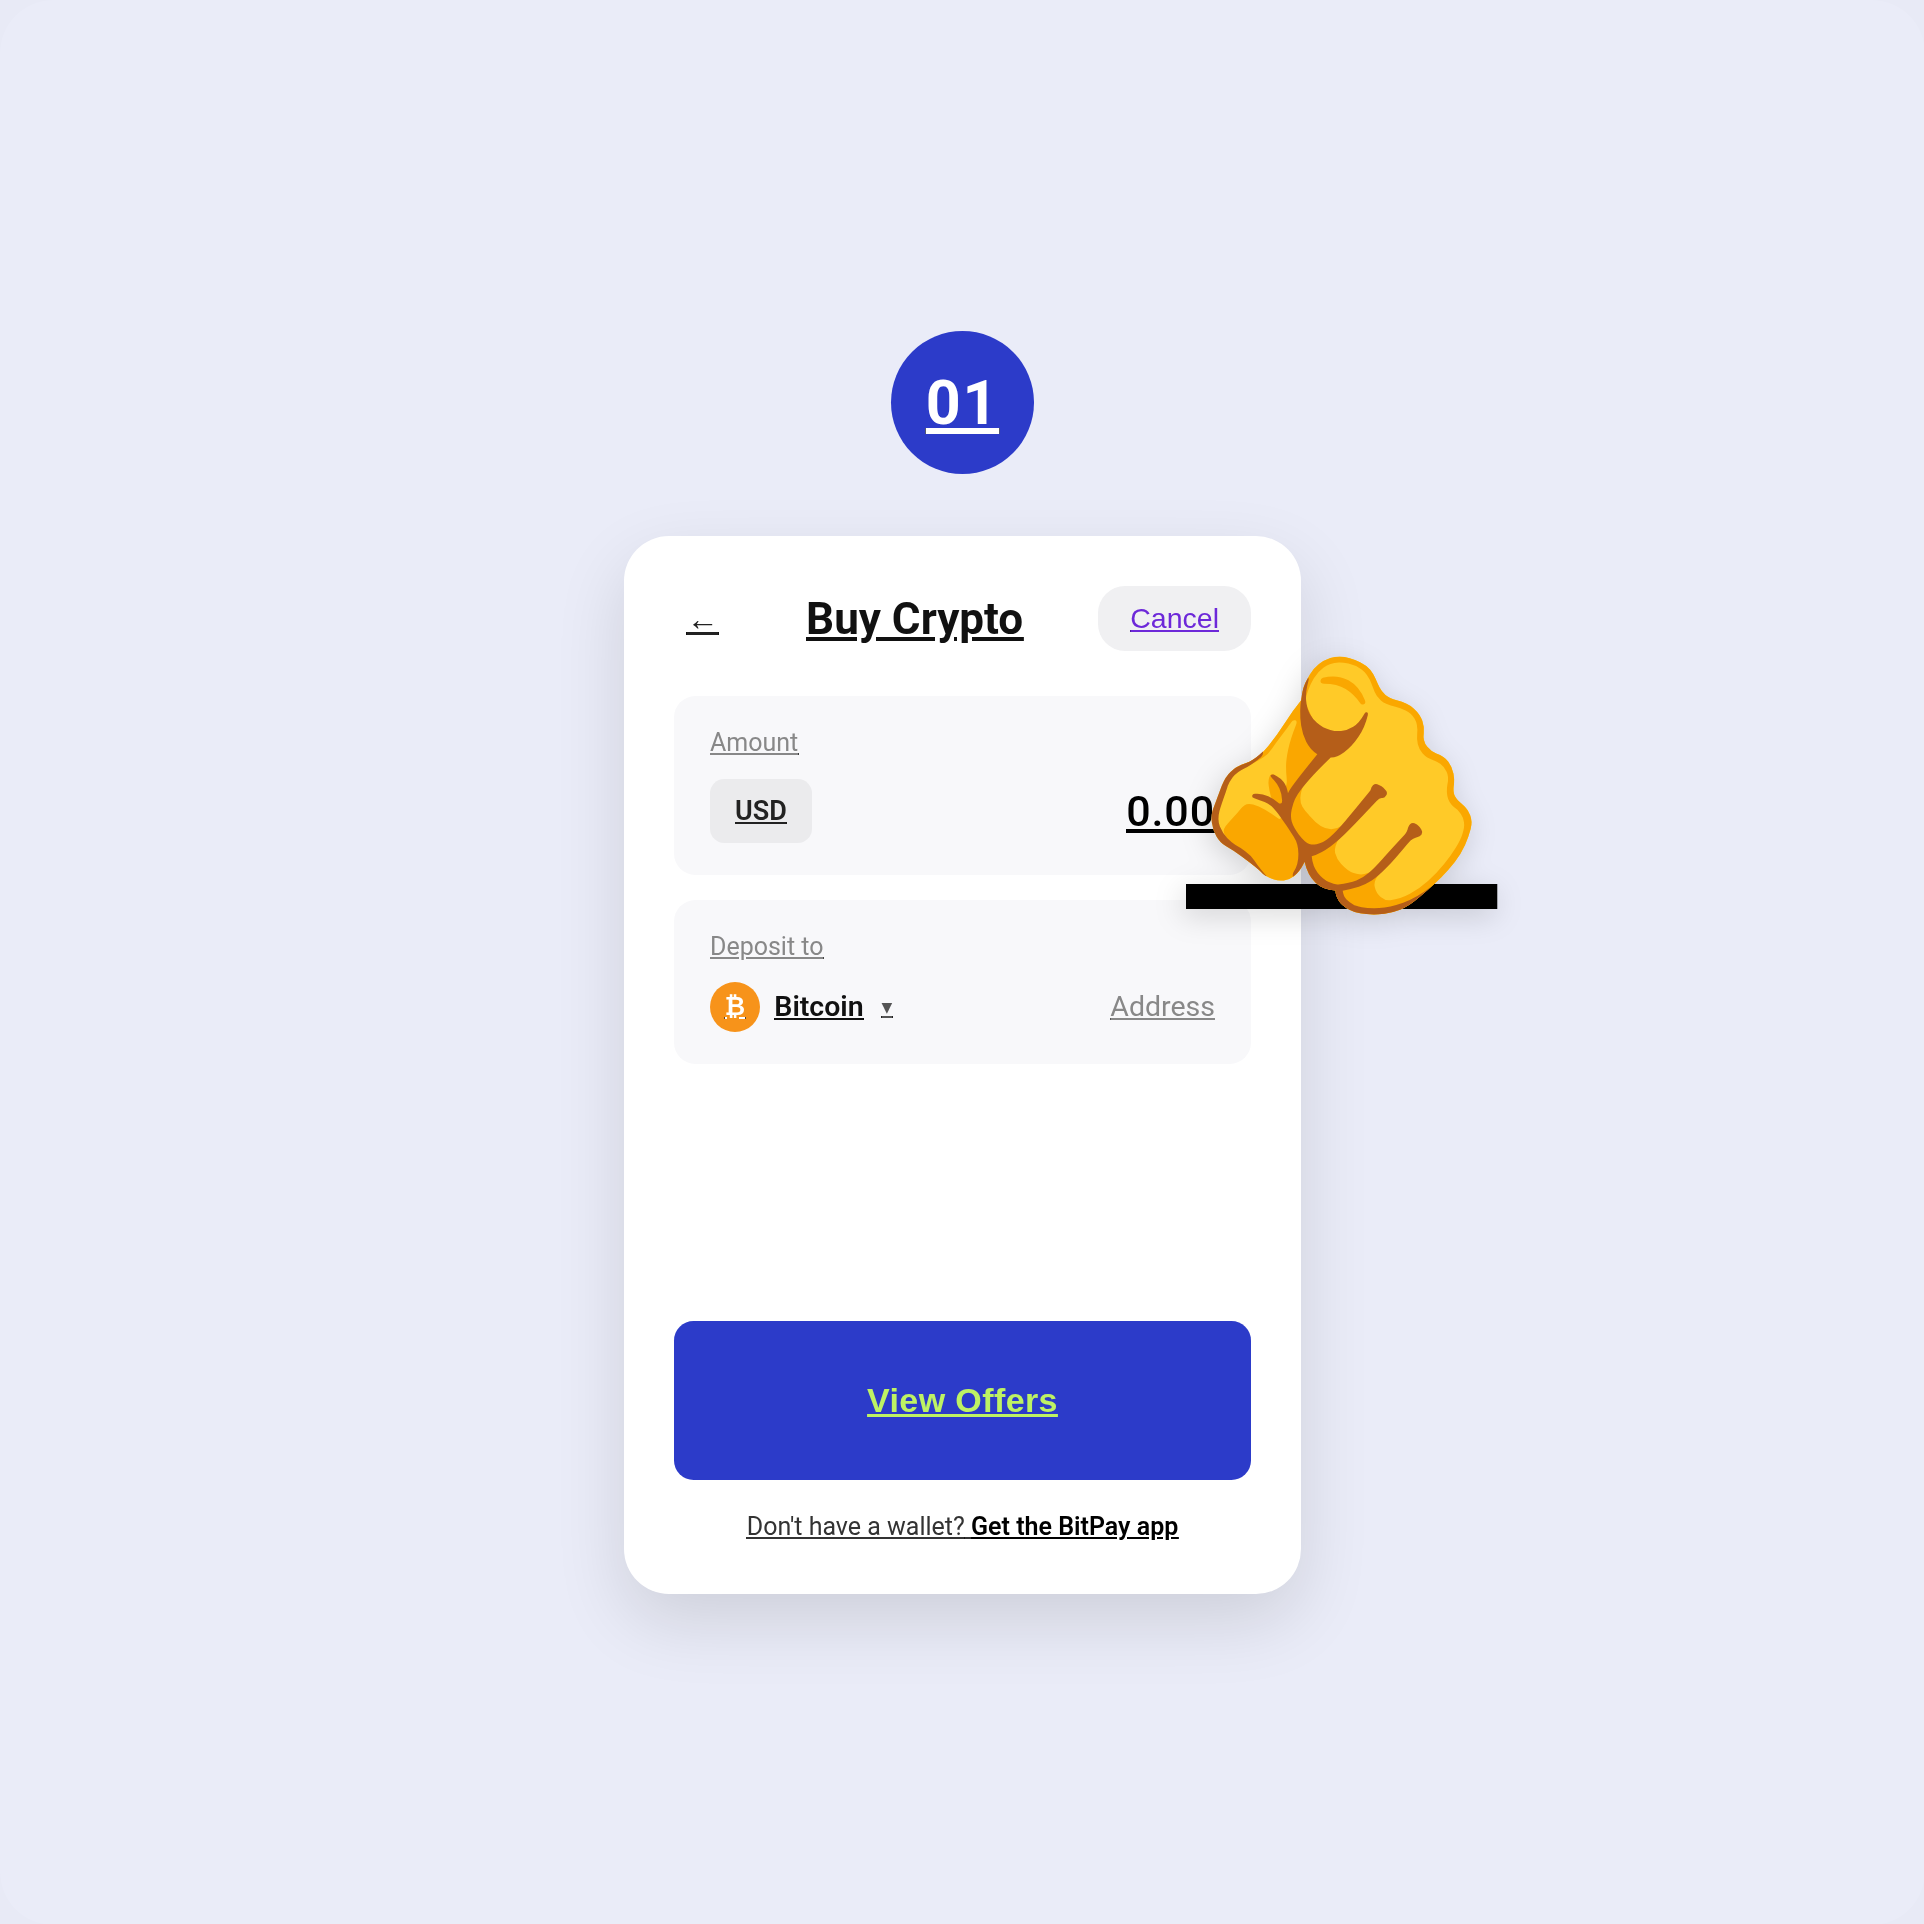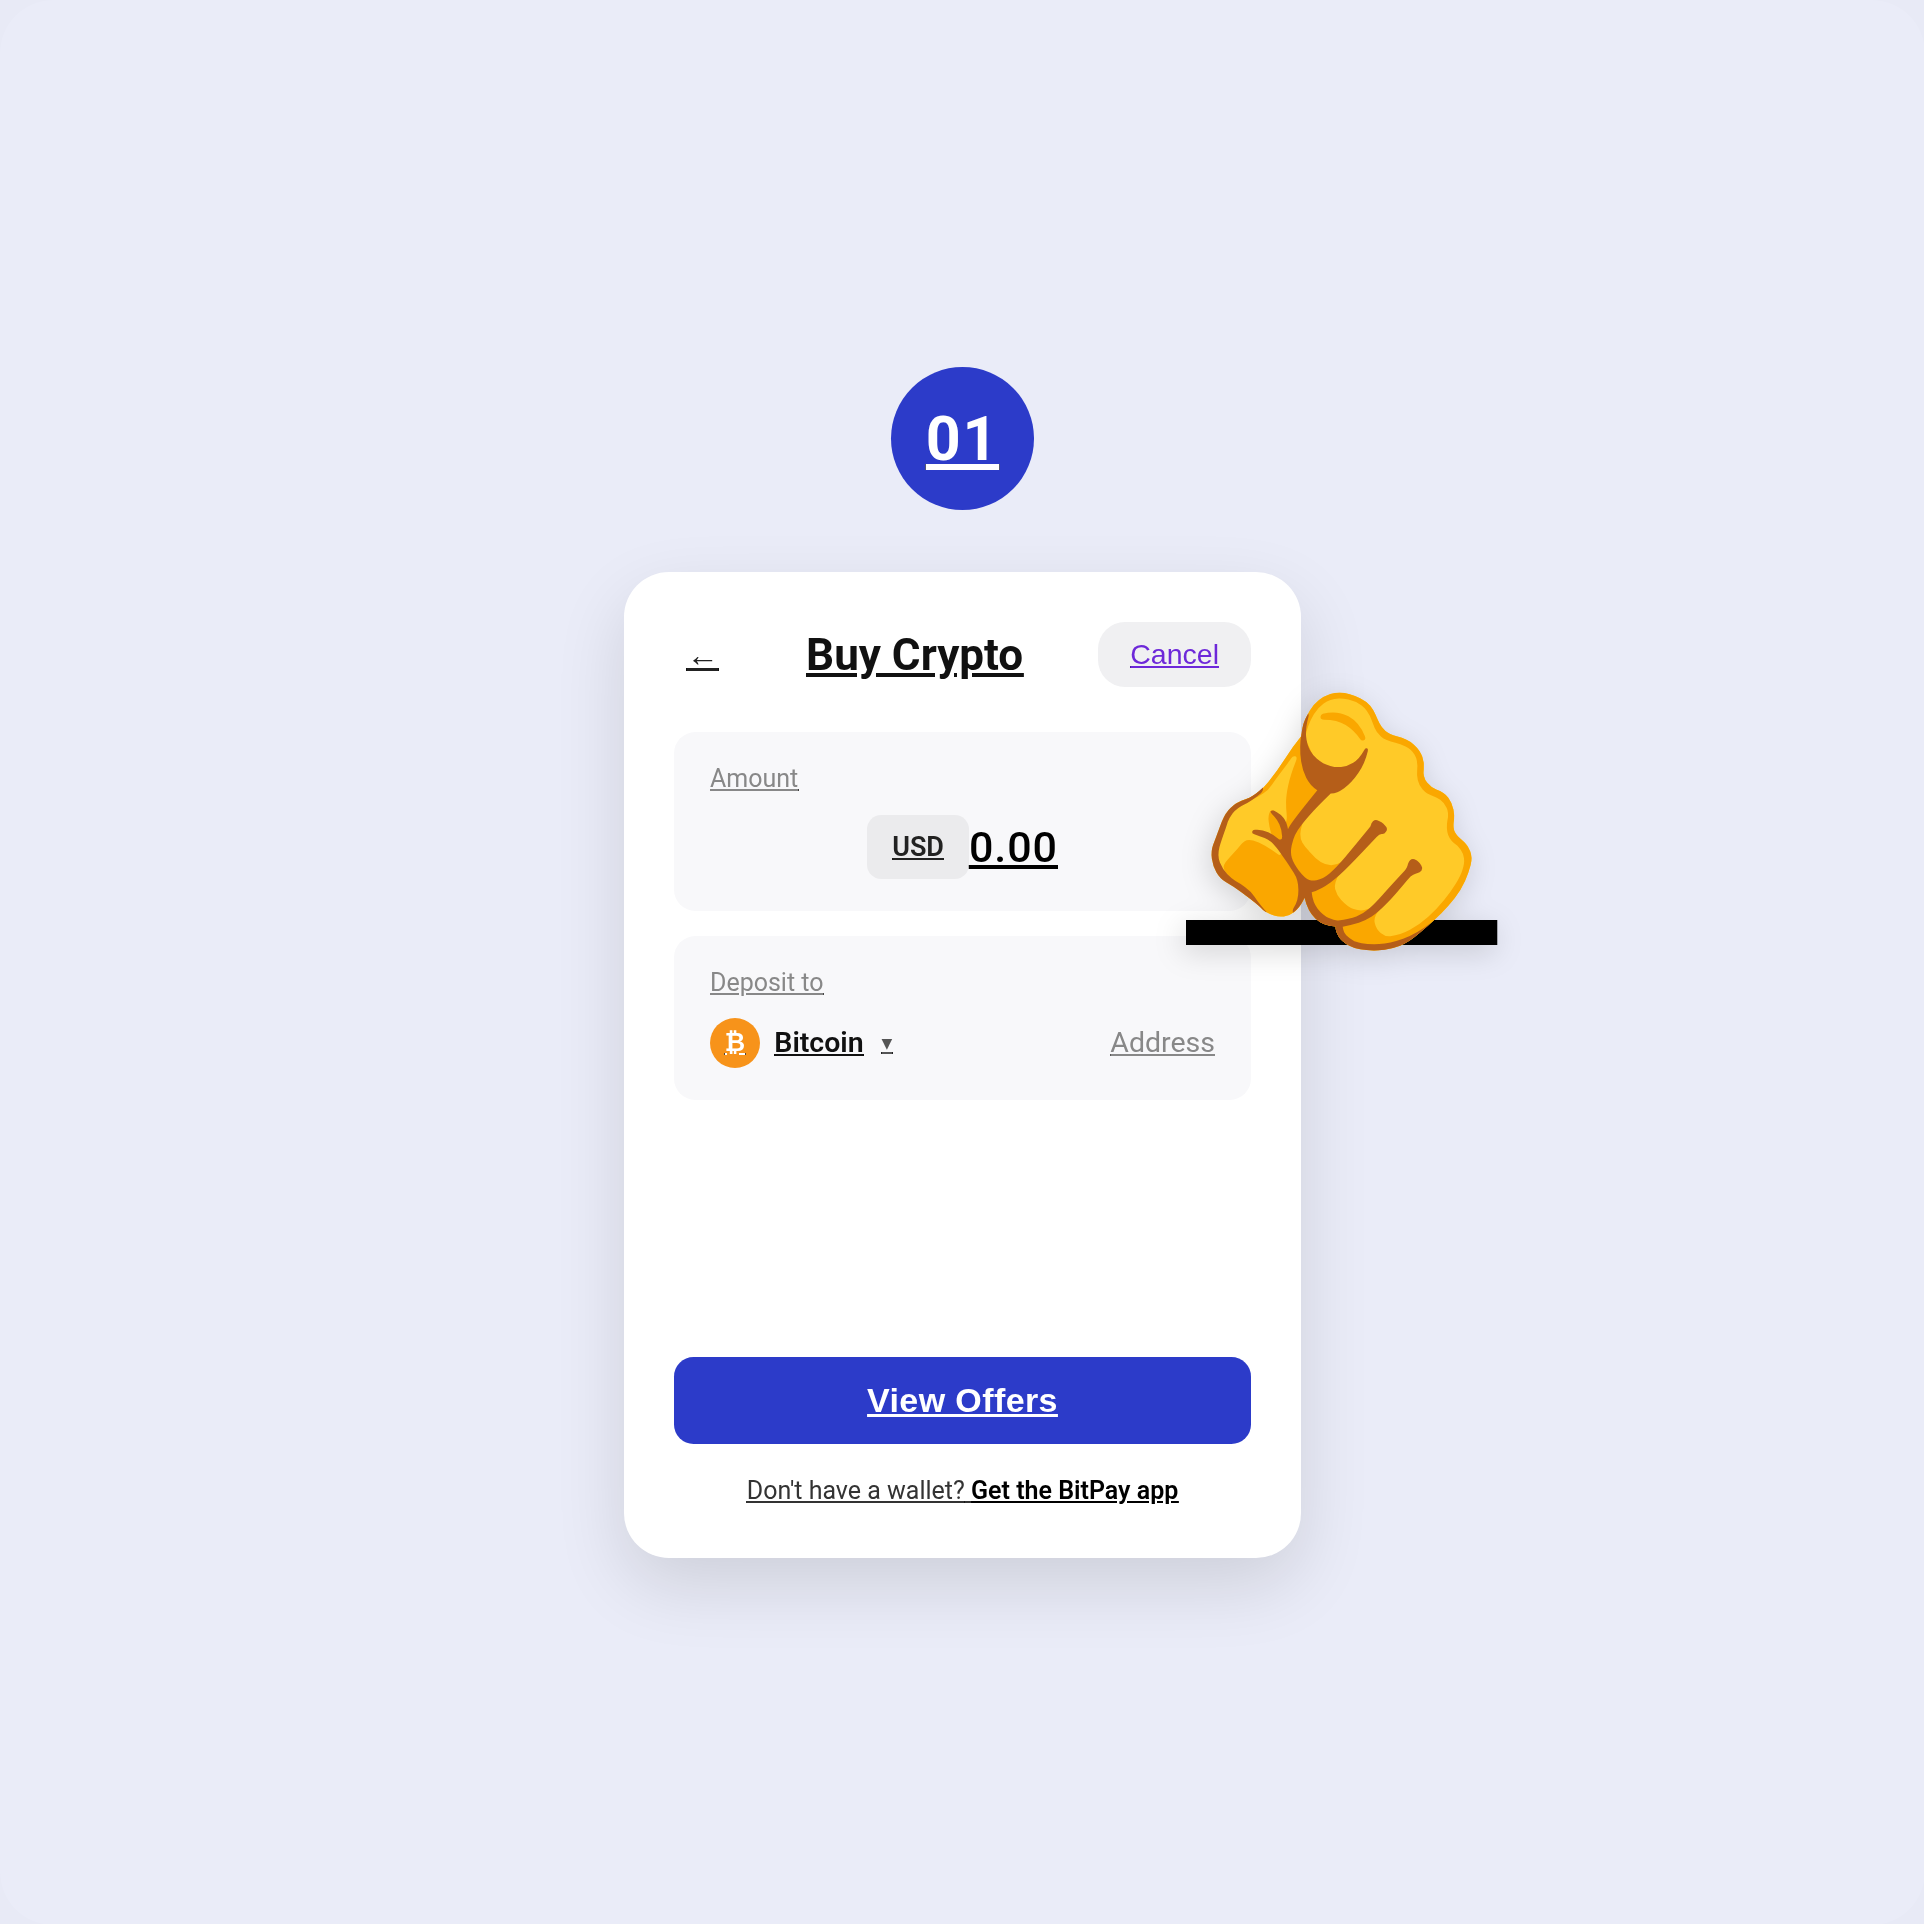--- a/index.html
+++ b/index.html
@@ -117,21 +117,21 @@
     .section-label {
       font-size: 25px;
       color: #888;
       margin-bottom: 21.4px;
       font-weight: 400;
     }
 
     .amount-row {
       display: flex;
       align-items: center;
-      justify-content: center;
+      justify-content: space-between;
     }
 
     .currency-badge {
       background: #ebebed;
       border-radius: 14.3px;
       padding: 16px 25px;
       font-size: 27px;
       font-weight: 600;
       color: #222;
     }
@@ -202,24 +202,24 @@
 
     
     .spacer {
       height: 232px;
     }
 
     
     .view-offers-btn {
       width: 100%;
       background: #2c3bc9;
-      color: #ffffff;
+      color: #bef264;
       border: none;
       border-radius: 19.6px;
-      padding: 24px;
+      padding: 60px;
       font-size: 34px;
       font-weight: 600;
       cursor: pointer;
       margin-bottom: 32px;
       letter-spacing: 0.4px;
     }
 
     
     .footer-text {
       text-align: center;

